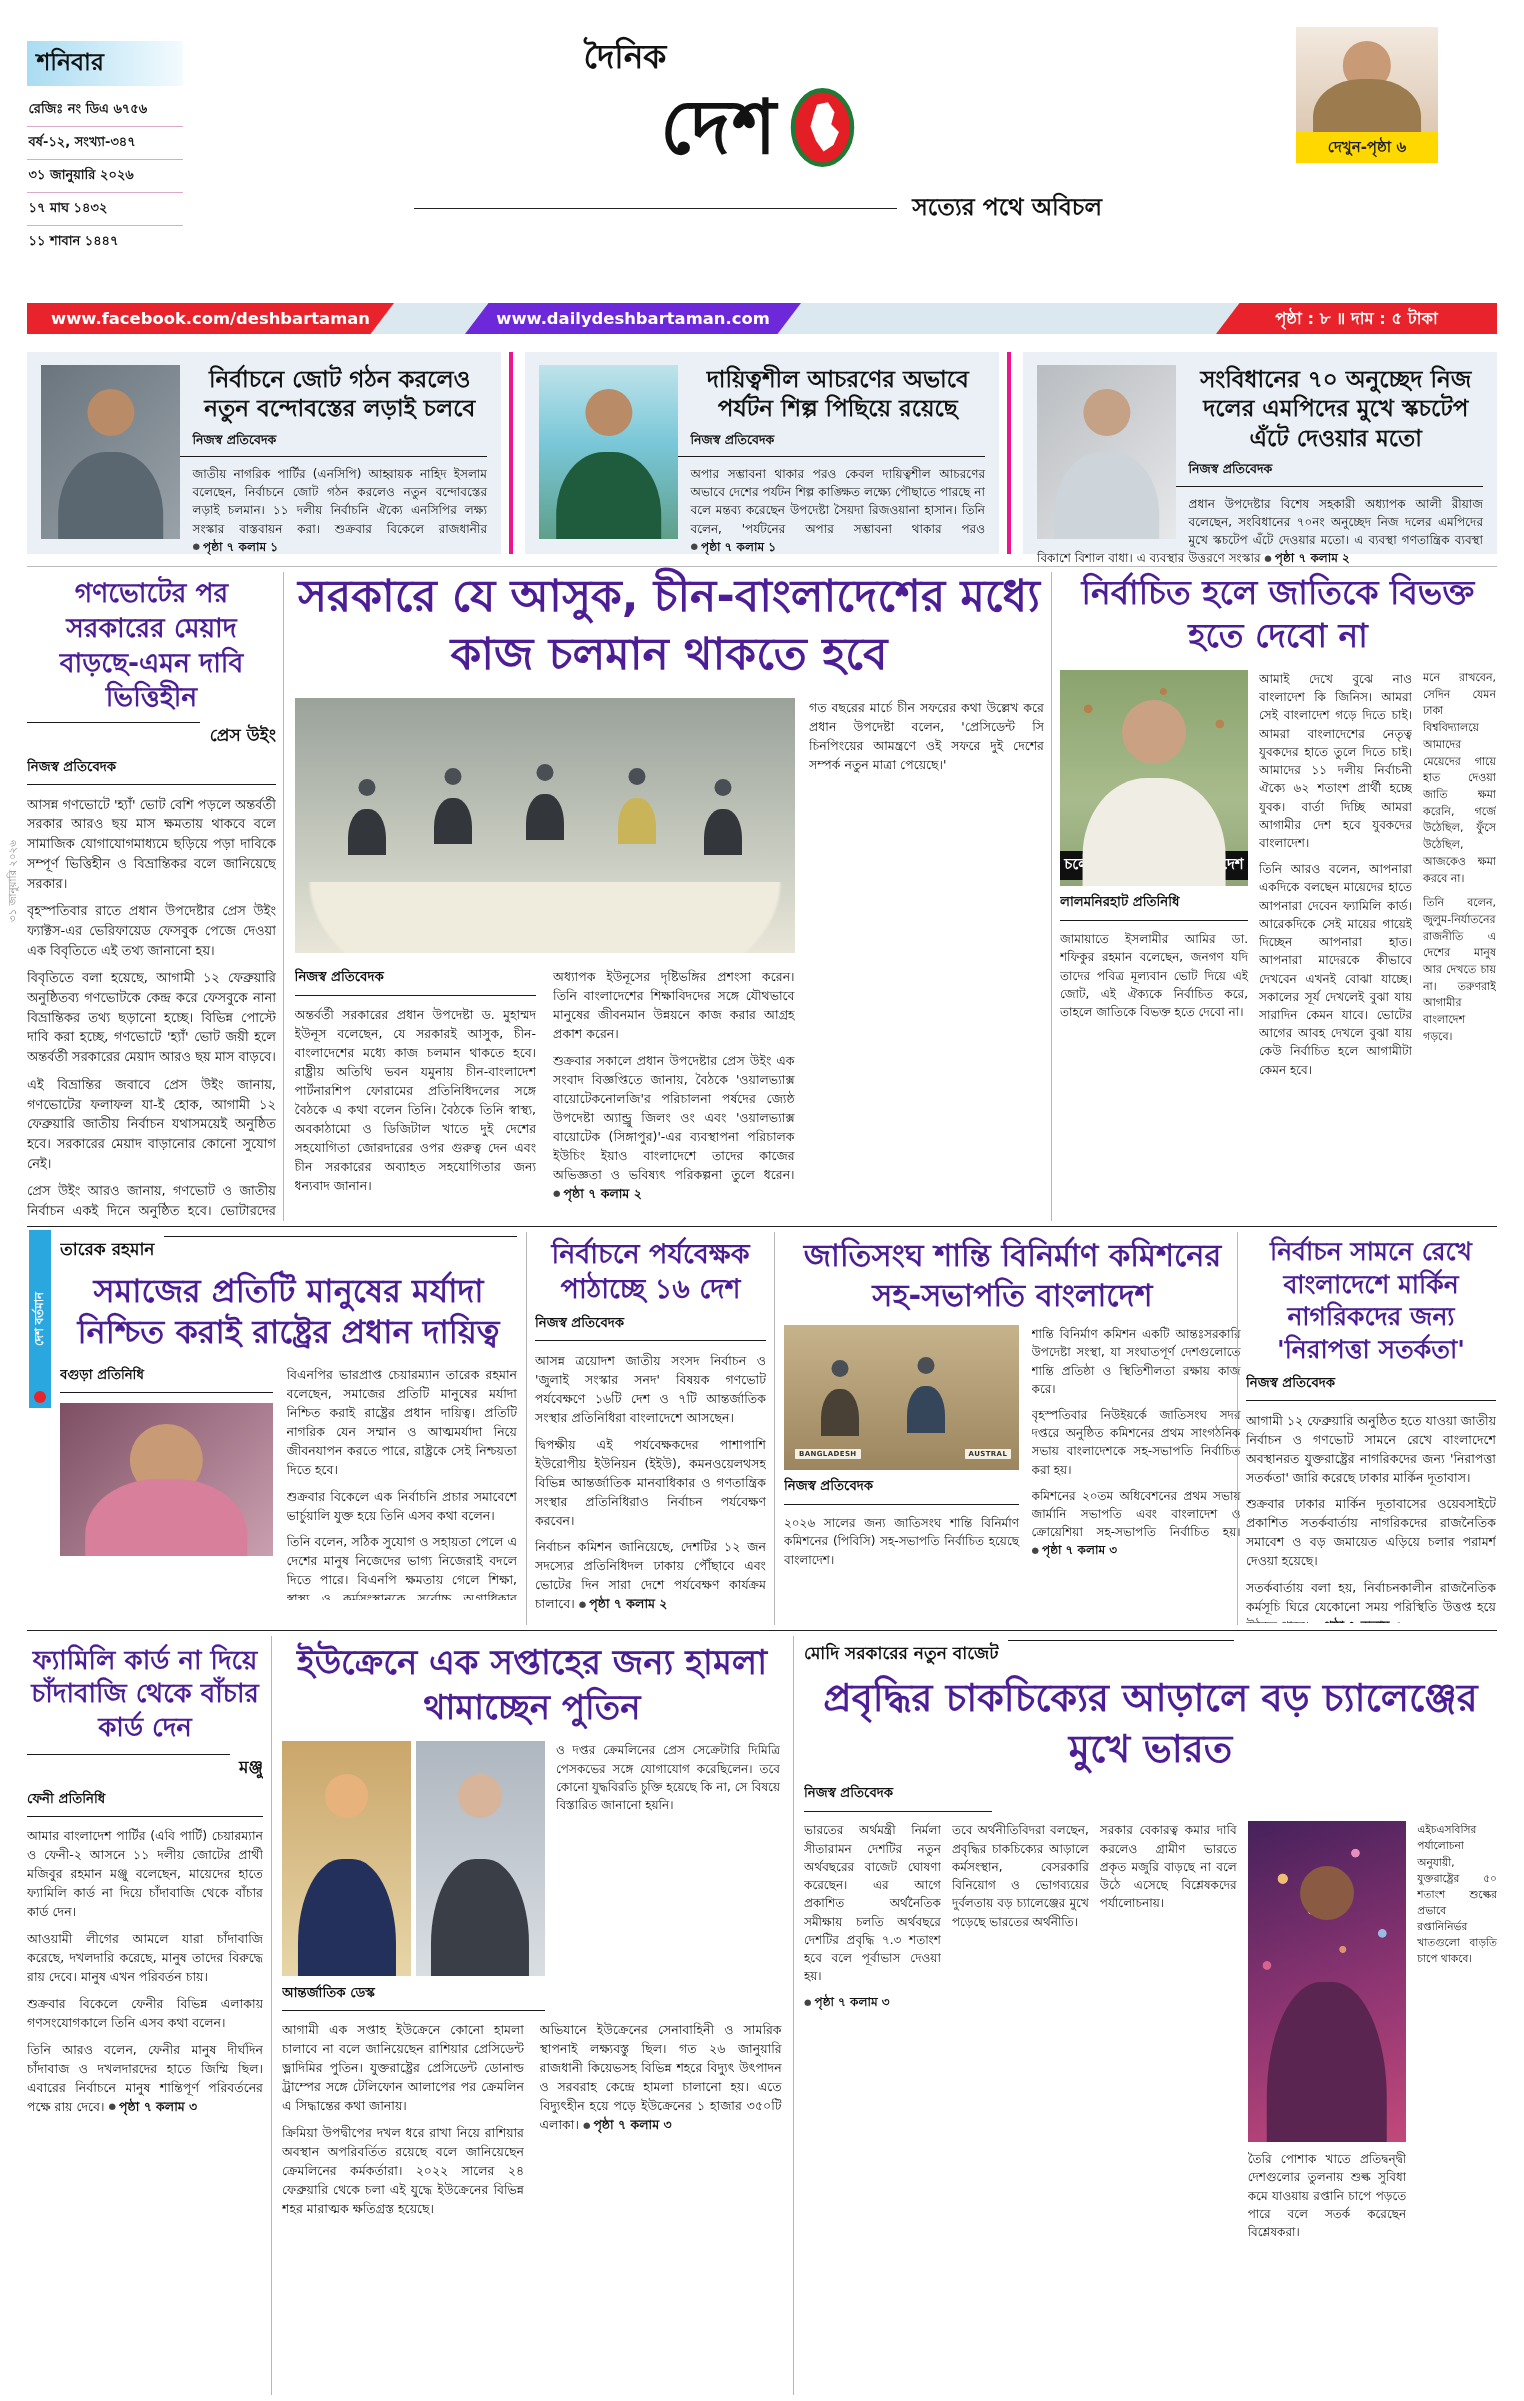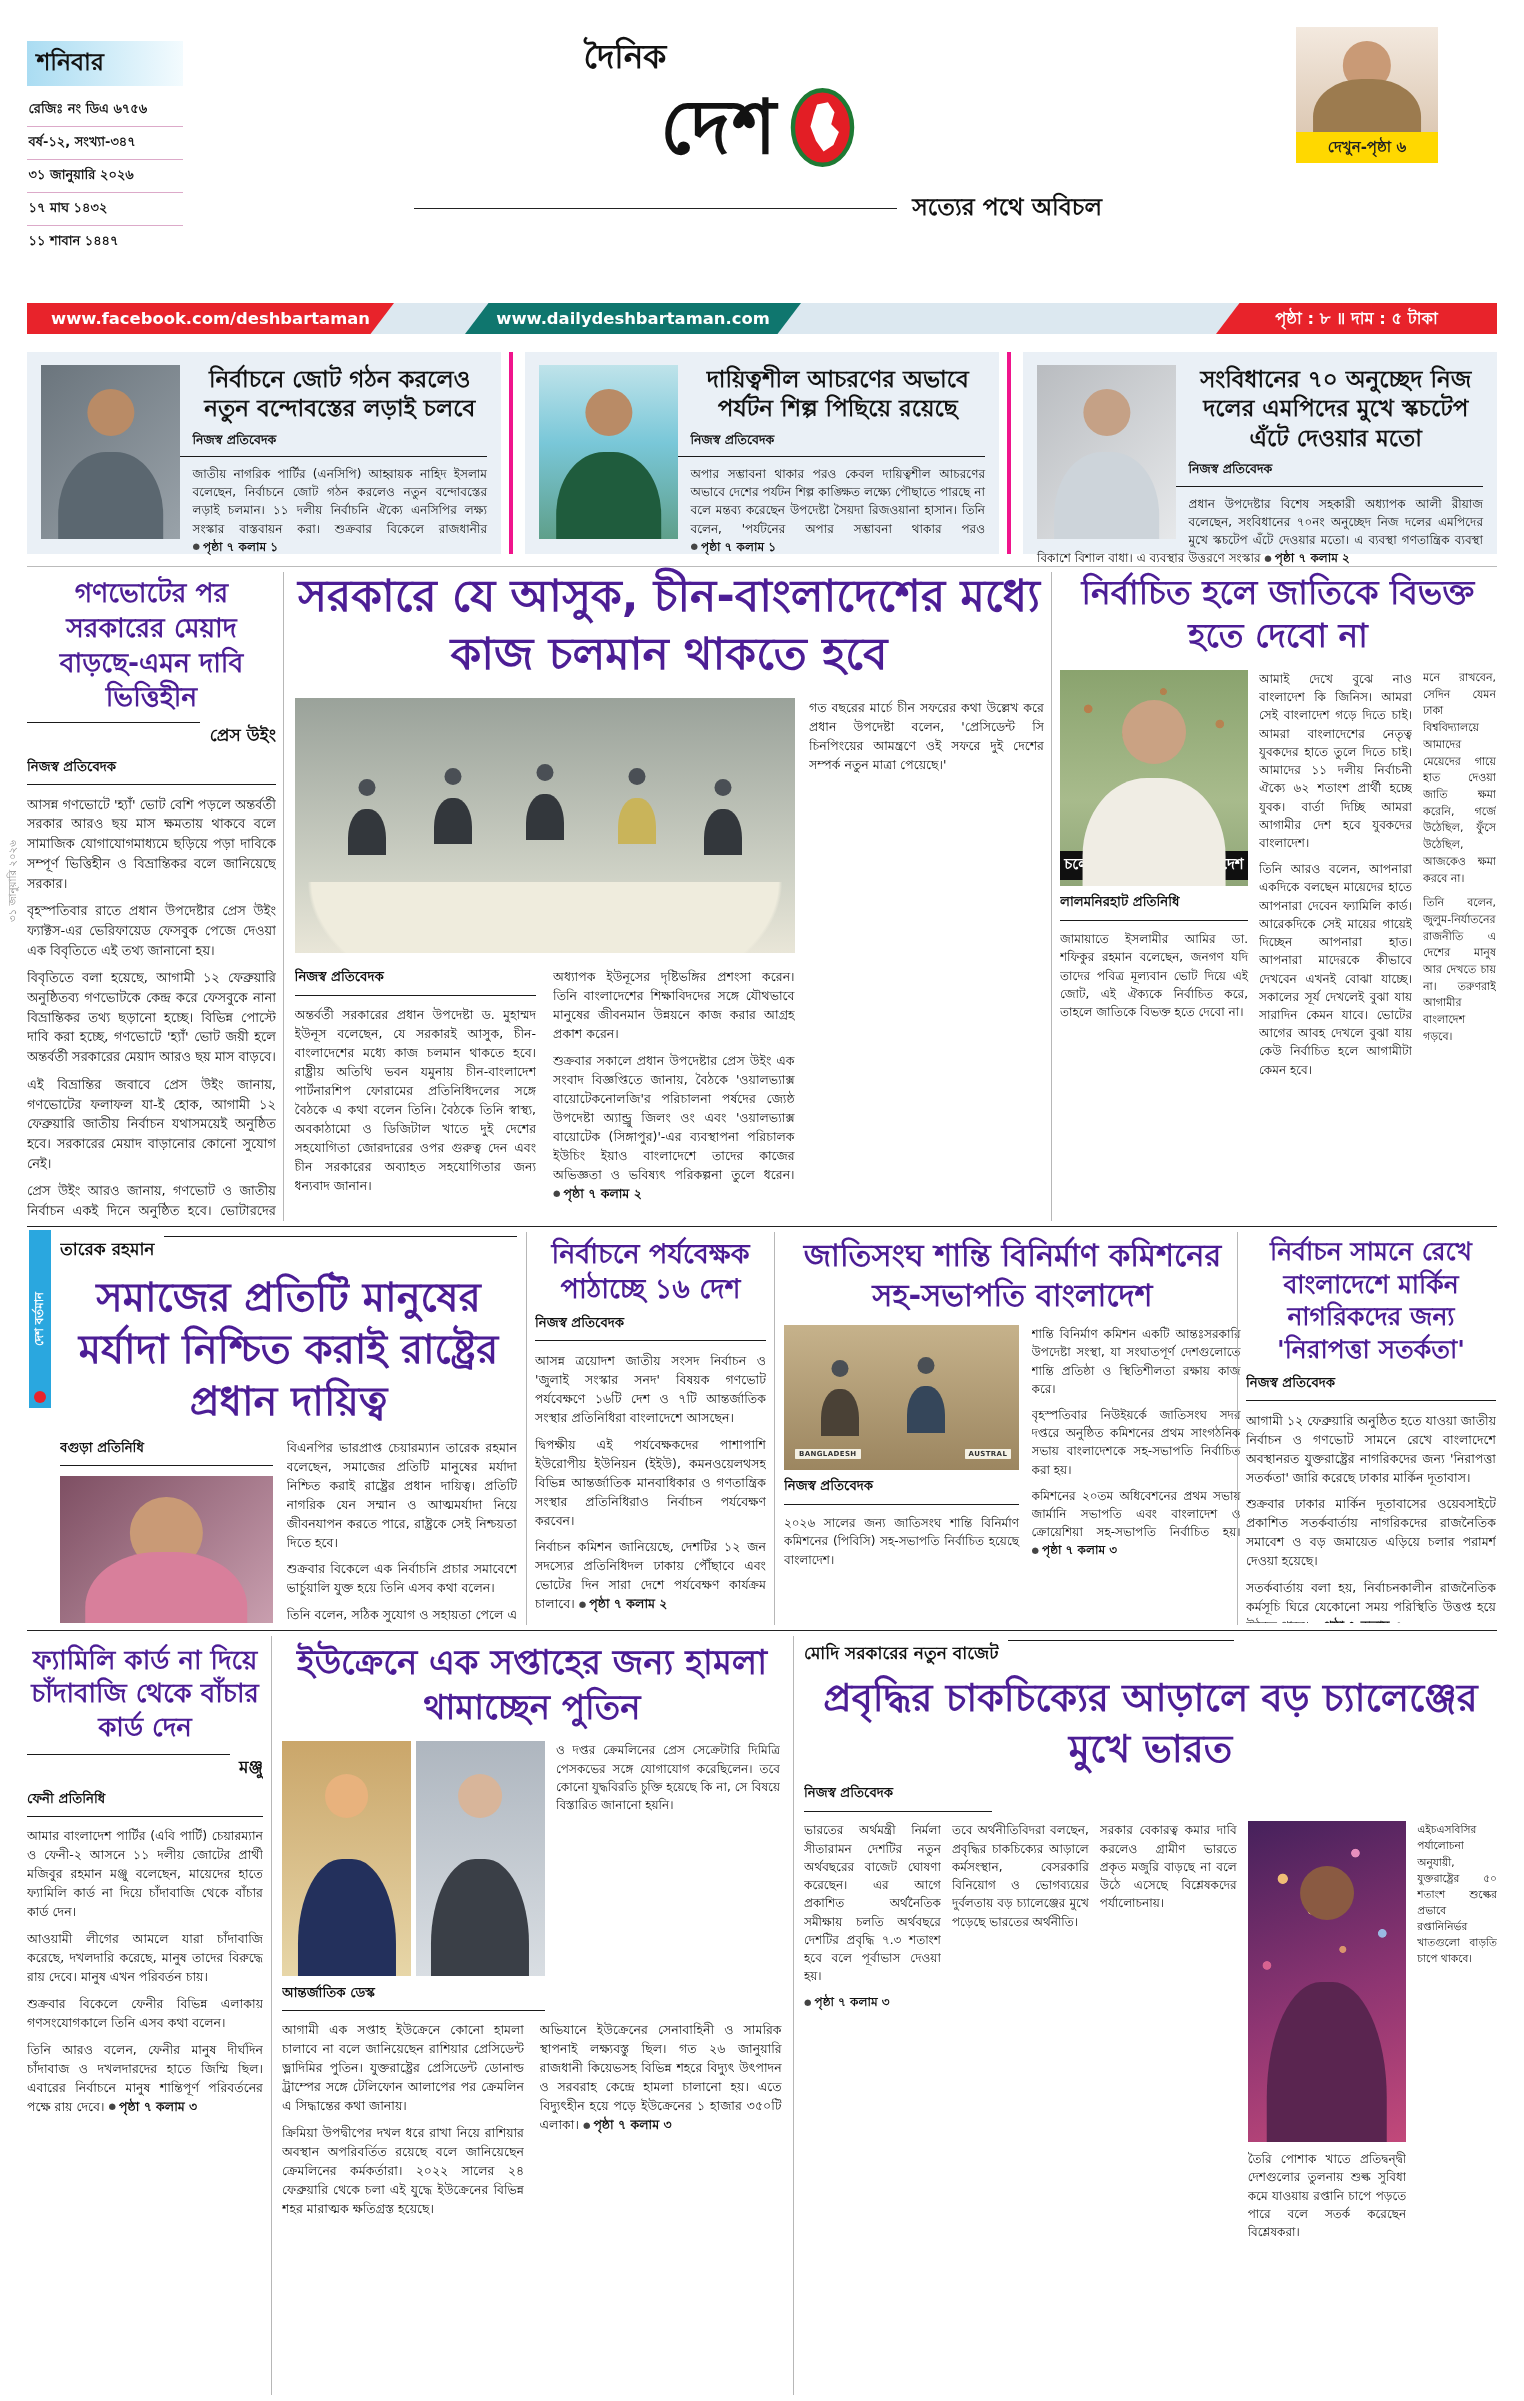--- a/index.html
+++ b/index.html
@@ -36,21 +36,21 @@
   .tagline{font-size:23.5px;font-weight:700}
   .promo{position:absolute;right:86px;top:26.6px;width:142px}
   .promo .ph{height:105px}
   .ribbon{background:#ffd800;color:#222;font-weight:800;font-size:15px;text-align:center;
           padding:3.1px 1.6px}
   
   .topbar{position:absolute;left:27px;top:303px;width:1470px;height:31px;background:#dce8f0}
   .seg{position:absolute;top:0;height:31px;color:#fff;font-weight:700;font-size:16.4px;
        line-height:31px;text-align:center}
   .seg.red{background:#e8232b}
-  .seg.blue{background:#0f766e}
+  .seg.blue{background:#6d28d9}
   .seg.s1{left:0;width:367px;clip-path:polygon(0 0,100% 0,calc(100% - 23.5px) 100%,0 100%)}
   .seg.s2{left:438px;width:336px;clip-path:polygon(23.5px 0,100% 0,calc(100% - 23.5px) 100%,0 100%)}
   .seg.s3{right:0;width:281px;clip-path:polygon(23.5px 0,100% 0,100% 100%,0 100%)}
   
   .briefs{position:absolute;left:27px;top:352px;width:1470px;height:202px}
   .brief{position:absolute;top:0;width:474px;height:202px;background:#eaf0f6;padding:12.5px 14px}
   .brief .ph{float:left;width:139px;height:174px;margin-right:12.5px}
   .brief h3{font-size:23px;line-height:1.3;font-weight:800;text-align:center;margin:0 0 6.3px}
   .brief .byline{font-size:12.5px;margin:3.1px 0 7.8px}
   .brief .jt{font-size:12px}
@@ -115,21 +115,21 @@
   .mbelow{position:absolute;left:1.6px;top:400px;width:500px;height:247px;display:flex;gap:17px}
   .mbelow .col{width:242px}
   .artR{position:absolute;left:1033px;top:4.7px;width:436px;height:650px}
   .artR h2{font-size:33px}
   .artR .row{display:flex;gap:11px;margin-top:12.5px;height:539px}
   .artR .pwrap{width:188px;flex:0 0 auto}
   .artR .colA{width:153px}
   .artR .colB{width:73px;font-size:11px}
   
   .artA{position:absolute;left:33px;top:9.4px;width:457px;height:387px}
-  .artA h3{font-size:40px}
+  .artA h3{font-size:32px}
   .artA .row{display:flex;gap:14px;margin-top:11px}
   .artB{position:absolute;left:508px;top:9.4px;width:231px;height:387px}
   .artB h3{font-size:27px}
   .artC{position:absolute;left:757px;top:9.4px;width:457px;height:387px}
   .artC h3{font-size:30.5px}
   .artC .row{display:flex;gap:12.5px;margin-top:9.4px}
   .artD{position:absolute;left:1219px;top:9.4px;width:250px;height:387px}
   .artD h3{font-size:25px}
   
   .artE{position:absolute;left:0;top:12.5px;width:236px;height:743px}

